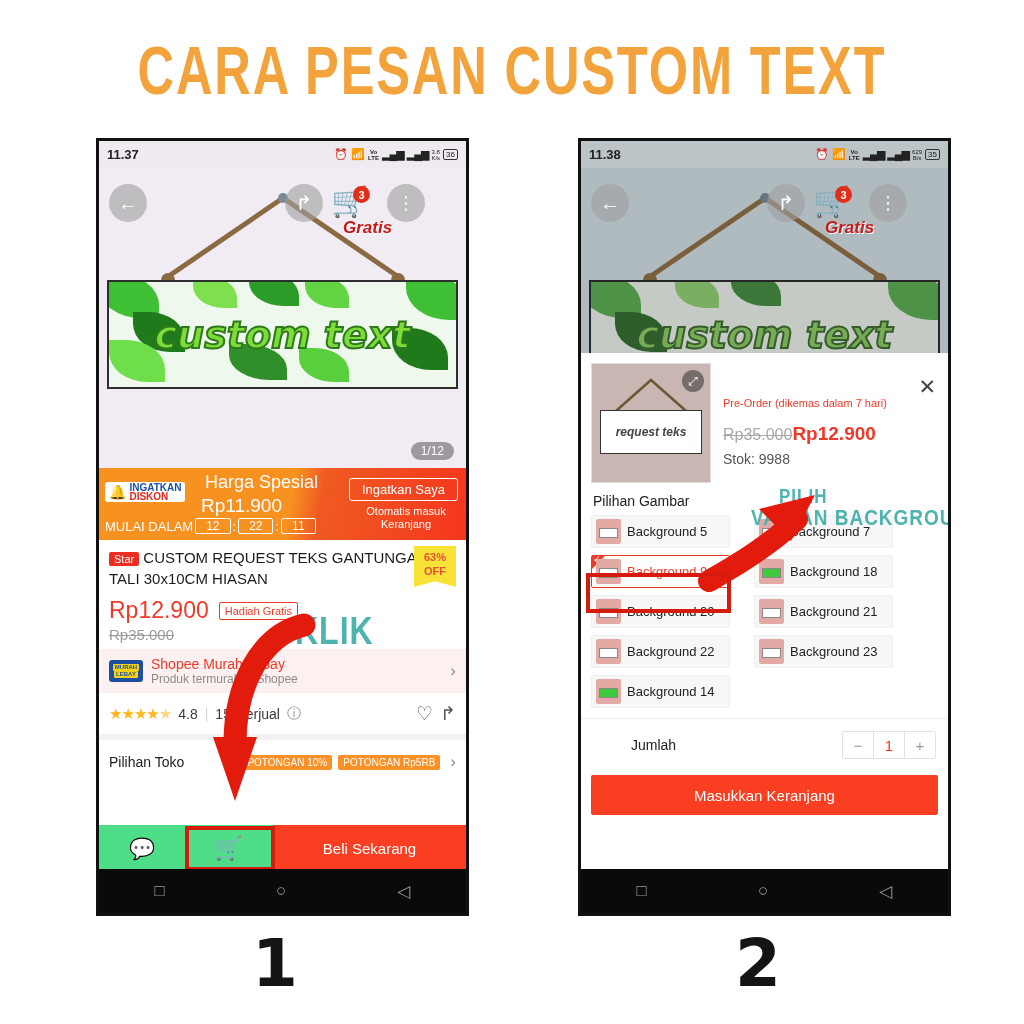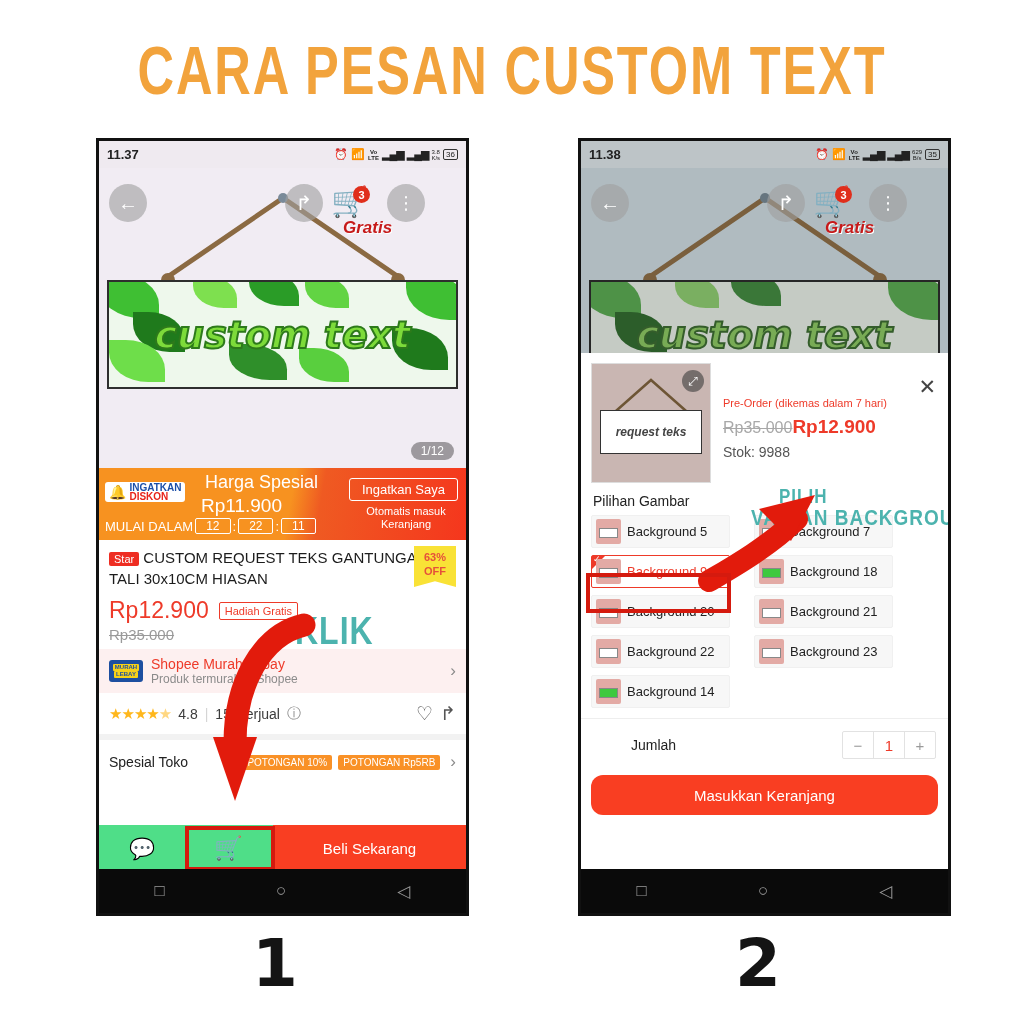--- a/index.html
+++ b/index.html
@@ -156,21 +156,21 @@
   .m-thumb .tsign{
     position:absolute;left:8px;right:8px;top:46px;height:42px;background:#fff;border:1px solid #333;
     display:flex;align-items:center;justify-content:center;font-size:12px;color:#444;font-style:italic;font-weight:bold;
   }
   .expand{
     position:absolute;right:6px;top:6px;width:22px;height:22px;border-radius:50%;
     background:rgba(60,60,60,.6);color:#fff;font-size:12px;display:flex;align-items:center;justify-content:center;
   }
   .m-info{margin-left:12px;padding-top:34px;}
   .m-preorder{color:#ee3a29;font-size:11px;}
-  .m-prices{margin-top:7px;}
+  .m-prices{margin-top:14px;}
   .m-old{color:#a8a8a8;font-size:16px;text-decoration:line-through;}
   .m-new{color:#ee3a29;font-size:19px;font-weight:bold;}
   .m-stok{color:#555;font-size:14px;margin-top:6px;}
   .m-close{position:absolute;right:12px;top:22px;color:#444;font-size:21px;}
   .var-head{padding:4px 12px 6px;font-size:14px;color:#222;}
   .var-grid{display:flex;flex-wrap:wrap;padding:0 10px;gap:7px 24px;}
   .var{
     width:139px;height:33px;background:#f7f7f7;border:1px solid #f0f0f0;border-radius:2px;
     display:flex;align-items:center;padding-left:4px;box-sizing:border-box;position:relative;font-size:13px;color:#222;
   }
@@ -184,21 +184,21 @@
   .vthumb i{position:absolute;left:3px;right:3px;top:9px;height:8px;background:#fff;border:1px solid #888;display:block;}
   .vthumb.g i{background:#3ec93e;}
   .qty-row{
     display:flex;align-items:center;padding:12px 12px;border-top:1px solid #eee;margin-top:10px;
   }
   .q-label{font-size:14px;color:#222;margin-left:38px;}
   .stepper{margin-left:auto;display:flex;border:1px solid #e2e2e2;border-radius:2px;}
   .stepper div{width:30px;height:26px;display:flex;align-items:center;justify-content:center;font-size:15px;color:#9a9a9a;}
   .stepper .qv{color:#ee3a29;border-left:1px solid #e2e2e2;border-right:1px solid #e2e2e2;}
   .addcart{
-    margin:4px 10px 0;height:40px;background:#f93e22;color:#fff;border-radius:12px;
+    margin:4px 10px 0;height:40px;background:#f93e22;color:#fff;border-radius:2px;
     display:flex;align-items:center;justify-content:center;font-size:15px;
   }
   
   .anno-text{
     position:absolute;color:#4cb3ae;font-weight:bold;
     font-family:"Liberation Sans Narrow","Liberation Sans",sans-serif;
     transform:scaleY(1.2);transform-origin:left top;white-space:nowrap;letter-spacing:1px;
   }
   .arrow-svg{position:absolute;pointer-events:none;}
   
@@ -313,21 +313,21 @@
       <span class="stars">★★★★<span style="opacity:.55">★</span></span>
       <span>4.8</span>
       <span class="rsep">|</span>
       <span>15x terjual</span>
       <span style="color:#8b8b8b;">ⓘ</span>
       <span class="rr-spacer ico-heart">♡</span>
       <span class="ico-share">↱</span>
     </div>
 
     <div class="voucher">
-      <span class="v-label">Spesial Toko</span>
+      <span class="v-label">Pilihan Toko</span>
       <span class="rr-spacer v-tag">POTONGAN 10%</span>
       <span class="v-tag">POTONGAN Rp5RB</span>
       <span class="chev" style="margin-left:4px;">›</span>
     </div>
 
     <div class="actionbar">
       <div class="ab-chat">
           <span>💬</span>
         </div>
       <div class="ab-cart">

